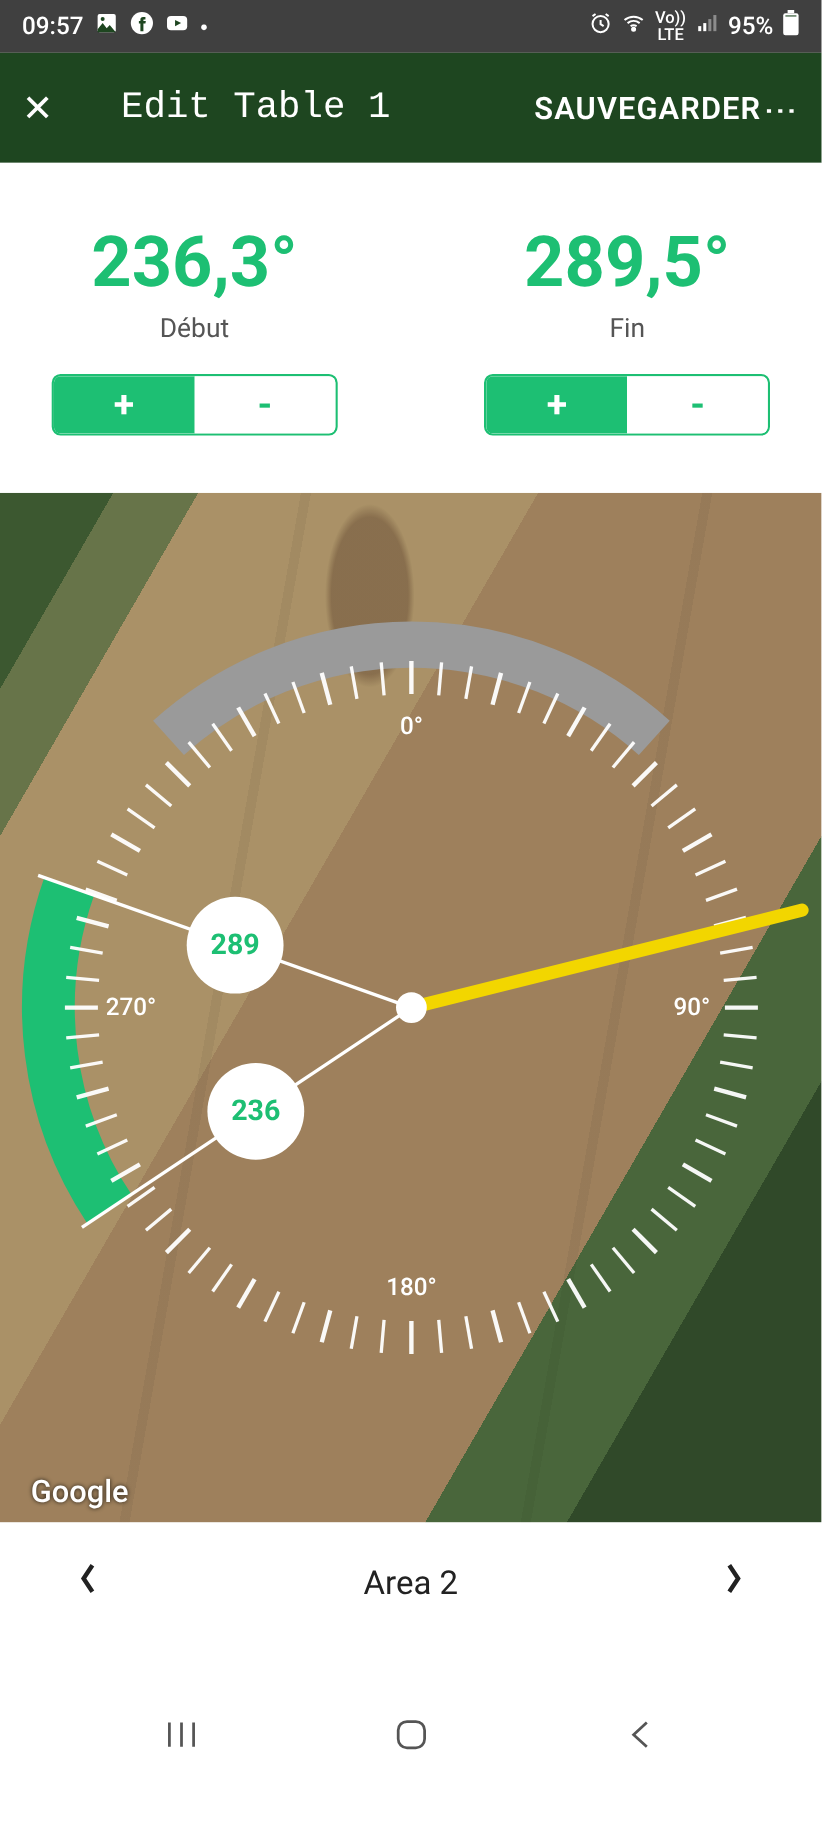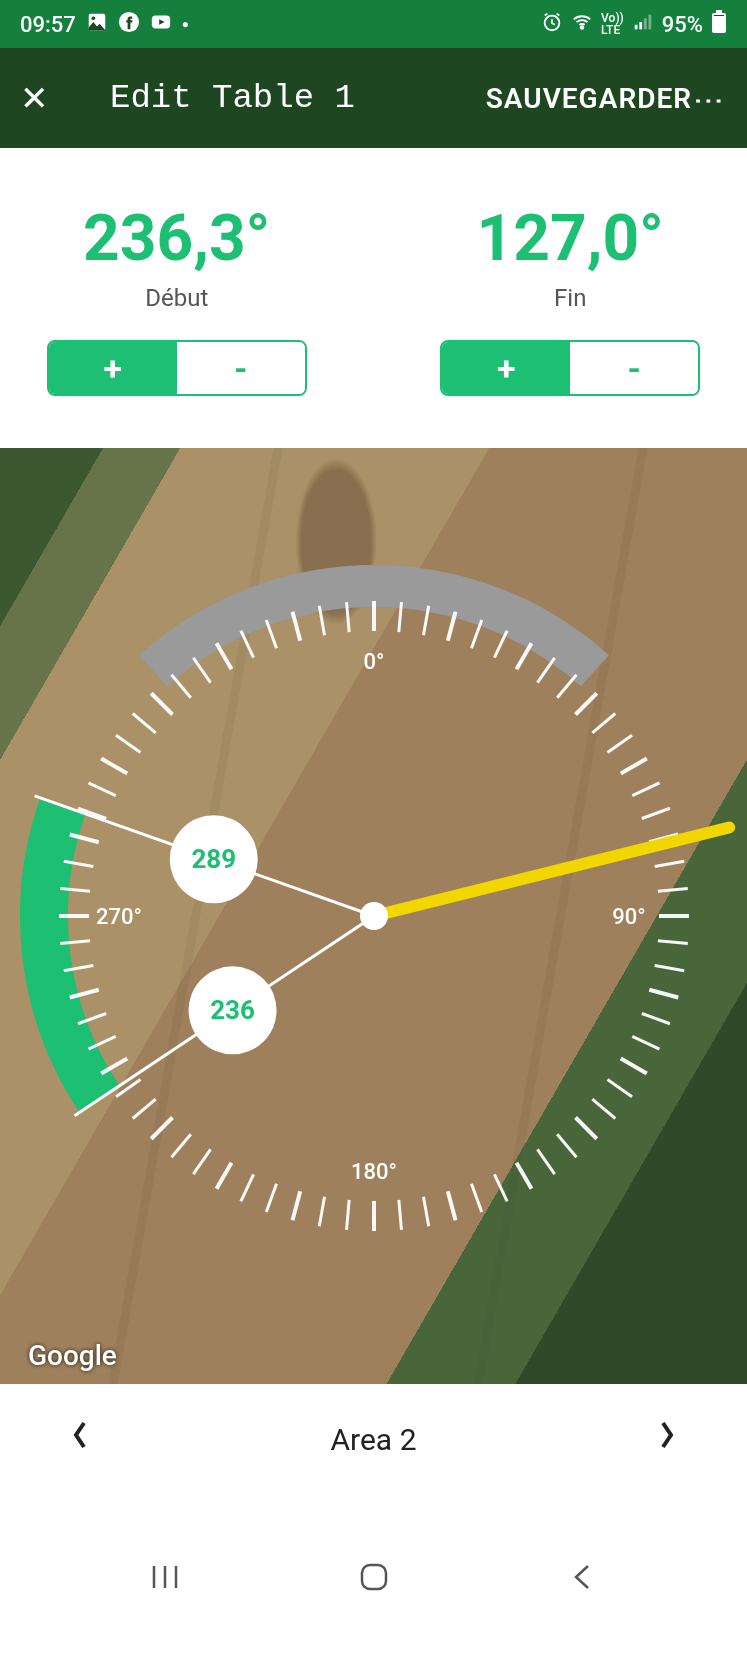--- a/index.html
+++ b/index.html
@@ -1,17 +1,17 @@
 <!DOCTYPE html>
 <html><head>
 <meta charset="utf-8">
 <style>
   * { box-sizing: border-box; margin: 0; padding: 0; }
   html, body { width: 747px; height: 1660px; font-family: -apple-system, Roboto, sans-serif; background: #fff; overflow: hidden; }
-  .status-bar { height: 48px; background: #15803d; color: #fff; display: flex; align-items: center; justify-content: space-between; padding: 0 20px; font-size: 22px; font-weight: 500; gap: 28px; }
+  .status-bar { height: 48px; background: #404040; color: #fff; display: flex; align-items: center; justify-content: space-between; padding: 0 20px; font-size: 22px; font-weight: 500; gap: 28px; }
   .status-left, .status-right { display: flex; align-items: center; gap: 10px; }
   .status-right { gap: 8px; }
   .app-bar { height: 100px; background: #1e4620; color: #fff; display: flex; align-items: center; padding: 0 20px; }
   .app-bar .close { font-size: 34px; width: 50px; cursor: pointer; }
   .app-bar .title { flex: 0 0 auto; font-size: 34px; font-weight: 500; margin-left: 40px; font-family: Liberation Mono, monospace; }
   .app-bar .spacer { flex: 1; }
   .app-bar .save { font-size: 28px; font-weight: 600; letter-spacing: 1px; }
   .app-bar .more { font-size: 30px; writing-mode: vertical-rl; letter-spacing: -6px; cursor: pointer; }
   .controls { height: 300px; background: #fff; display: flex; gap: 40px; }
   .ctl { flex: 1; display: flex; flex-direction: column; align-items: center; justify-content: center; gap: 8px; padding: 20px 30px; }
@@ -76,21 +76,21 @@
         </svg>
     </span>
     <span>
       <svg class="ico" viewBox="0 0 24 24" fill="none" stroke="#fff" stroke-width="2">
           <path d="M3 9a14 14 0 0118 0"></path>
           <path d="M6 12a10 10 0 0112 0"></path>
           <path d="M9 15a6 6 0 016 0"></path>
           <circle cx="12" cy="18" r="1.5" fill="#fff"></circle>
         </svg>
     </span>
-    <span style="font-size:12px;line-height:1;">Vo))<br>LTE</span>
+    <span style="font-size:15px;line-height:1;text-align:center">Vo))<br>LTE</span>
     <span>
       <svg class="ico" viewBox="0 0 24 24" fill="#fff">
           <rect x="3" y="15" width="3" height="5"></rect>
           <rect x="8" y="12" width="3" height="8"></rect>
           <rect x="13" y="8" width="3" height="12" fill-opacity="0.4"></rect>
           <rect x="18" y="4" width="3" height="16" fill-opacity="0.4"></rect>
         </svg>
     </span>
     <span>95%</span>
     <span>
@@ -114,21 +114,21 @@
 <div class="controls">
   <div class="ctl">
     <div class="value">236,3°</div>
     <div class="label">Début</div>
     <div class="stepper">
       <div class="plus">+</div>
       <div class="minus">-</div>
     </div>
   </div>
   <div class="ctl">
-    <div class="value">127,0°</div>
+    <div class="value">289,5°</div>
     <div class="label">Fin</div>
     <div class="stepper">
       <div class="plus">+</div>
       <div class="minus">-</div>
     </div>
   </div>
 </div>
 
 <div class="map">
   <div class="map-bg"></div>

